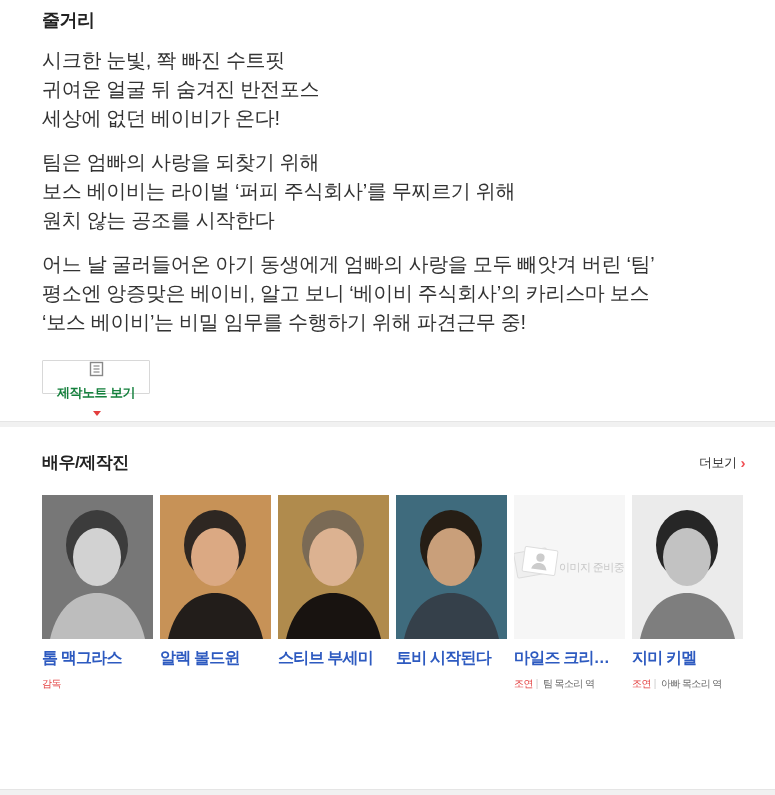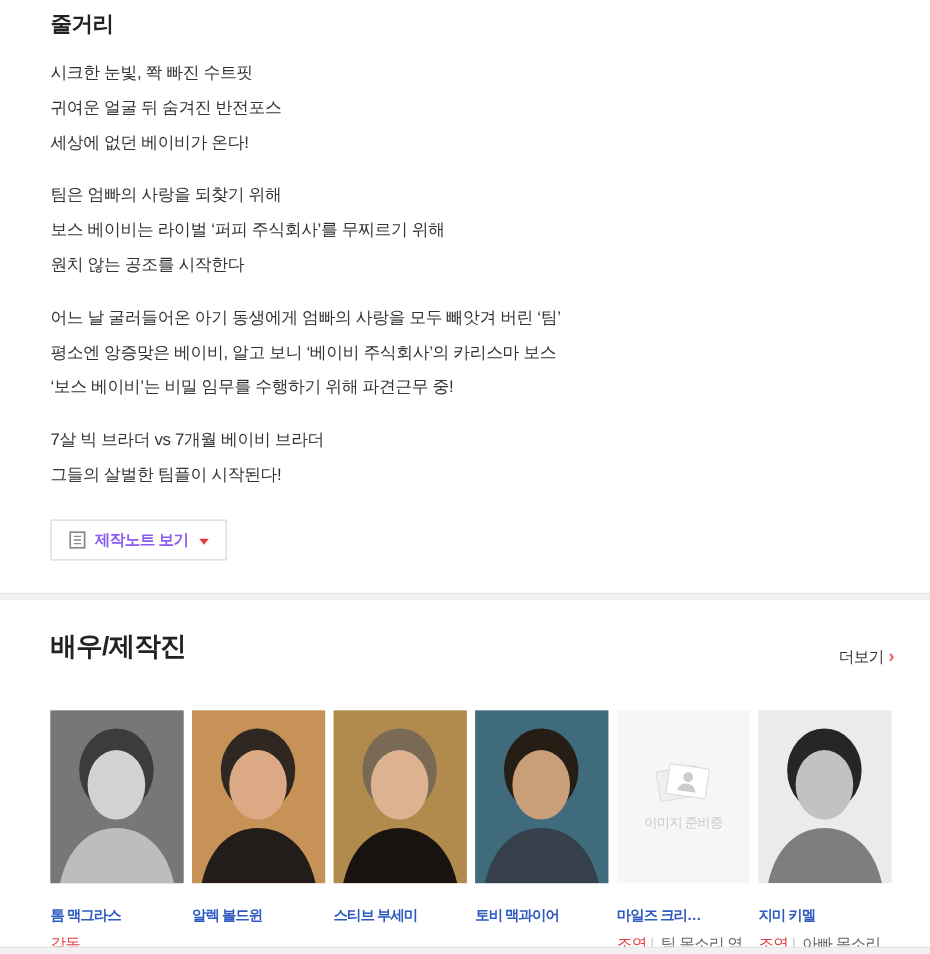--- a/index.html
+++ b/index.html
@@ -11,29 +11,29 @@
   }
   .section { padding-left:42px; padding-right:30px; }
 
   
   .synopsis { padding-top:8px; }
   h2.sec-title {
     font-size:18px; font-weight:700; color:#222; letter-spacing:-0.5px;
     margin-bottom:14px;
   }
   .synopsis-text p {
-    font-size:14px; line-height:29px; color:#333; letter-spacing:-0.3px;
+    font-size:20px; line-height:29px; color:#333; letter-spacing:-0.3px;
     margin:0 0 15px 0;
   }
   .note-btn {
     display:inline-flex; align-items:center; gap:7px;
     margin-top:8px; height:34px; padding:0 14px;
     background:#fff; border:1px solid #d8d8d8; border-radius:1px;
-    font-family:inherit; font-size:13px; font-weight:700; color:#8b5cf6;
-    letter-spacing:-0.5px; cursor:pointer;
+    font-family:inherit; font-size:13px; font-weight:700; color:#15803d;
+    letter-spacing:-0.5px; cursor:pointer;flex-direction:column;
   }
   .doc-icon { display:inline-flex; }
   .caret {
     width:0; height:0; margin-left:2px; margin-top:2px;
     border-left:4px solid transparent; border-right:4px solid transparent;
     border-top:5px solid var(--caret-red,#e33e3e);
   }
 
   
   .divider {
@@ -42,21 +42,21 @@
     margin-top:27px;
   }
   .divider.bottom { position:absolute; left:0; right:0; bottom:0; margin:0; }
 
   
   .cast { padding-top:24px; }
   .cast-header {
     display:flex; align-items:center; justify-content:space-between;
     margin-bottom:21px;
   }
-  .cast-header h2 { margin-bottom:17px; font-size:22px; }
+  .cast-header h2 { margin-bottom:0; font-size:17px; }
   .more {
     font-size:13px; color:#333; text-decoration:none; letter-spacing:-0.5px;
     display:inline-flex; align-items:center; gap:4px; cursor:pointer;
   }
   .more .chev {
     color:var(--more-red,#f05055); font-size:15px; font-weight:700; line-height:1;
   }
   .cards { display:flex; gap:7px; }
   .card { width:111px; flex:0 0 111px; }
   .photo {
@@ -74,43 +74,42 @@
     position:absolute; width:34px; height:26px; background:#fff;
     border:1px solid #ddd; border-radius:2px;
   }
   .ph-frame.back  { left:0;  top:4px; transform:rotate(-10deg); background:#efefef; }
   .ph-frame.front { left:8px; top:2px; transform:rotate(8deg);
     display:flex; align-items:center; justify-content:center; }
   .ph-person { display:block; }
   .ph-text { font-size:11px; color:var(--ph-text,#c8c8c8); letter-spacing:-0.5px; }
 
   .cast-name {
-    margin-top:19px; font-size:12px; font-weight:700;
+    margin-top:9px; font-size:16px; font-weight:700;
     color:var(--name-blue,#2d5ac0); letter-spacing:-0.8px;
     white-space:nowrap; overflow:hidden; cursor:pointer;
   }
   .cast-role {
-    margin-top:5px; font-size:13px; line-height:20px; color:var(--part-gray,#666);
+    margin-top:5px; font-size:10px; line-height:20px; color:var(--part-gray,#666);
     letter-spacing:-0.6px;
   }
   .cast-role .role { color:var(--role-red,#e33e3e); }
   .cast-role .sep { color:var(--sep-gray,#ccc); padding:0 3px; }
 </style>
 </head>
 <body>
 
 <div>
 
   <section class="section synopsis">
     <h2 class="sec-title">줄거리</h2>
     <div class="synopsis-text" id="synopsis-paragraphs">
         <p>시크한 눈빛, 쫙 빠진 수트핏<br>귀여운 얼굴 뒤 숨겨진 반전포스<br>세상에 없던 베이비가 온다!</p>
         <p>팀은 엄빠의 사랑을 되찾기 위해<br>보스 베이비는 라이벌 ‘퍼피 주식회사’를 무찌르기 위해<br>원치 않는 공조를 시작한다</p>
         <p>어느 날 굴러들어온 아기 동생에게 엄빠의 사랑을 모두 빼앗겨 버린 ‘팀’<br>평소엔 앙증맞은 베이비, 알고 보니 ‘베이비 주식회사’의 카리스마 보스<br>‘보스 베이비’는 비밀 임무를 수행하기 위해 파견근무 중!</p>
-        <p>7살 빅 브라더 vs 7개월 베이비 브라더<br>그들의 살벌한 팀플이 시작된다!</p>
       </div>
     <button class="note-btn">
       <span class="doc-icon">
         <svg width="15" height="16" viewBox="0 0 15 16">
           <rect x="1.5" y="1.5" width="12" height="13" fill="none" stroke="#888" stroke-width="1.4"></rect>
           <line x1="4.5" y1="5" x2="10.5" y2="5" stroke="#888" stroke-width="1.2"></line>
           <line x1="4.5" y1="8" x2="10.5" y2="8" stroke="#888" stroke-width="1.2"></line>
           <line x1="4.5" y1="11" x2="10.5" y2="11" stroke="#888" stroke-width="1.2"></line>
         </svg>
       </span>
@@ -172,26 +171,26 @@
         <div class="card">
     <div class="photo" style="--p-bg: #3f6b7d; --p-hair: #261e15; --p-skin: #c99f7a; --p-body: #35404a;">
       <svg viewBox="0 0 111 144" preserveAspectRatio="none">
         <rect width="111" height="144" fill="var(--p-bg)"></rect>
         <ellipse cx="55" cy="50" rx="31" ry="35" fill="var(--p-hair)"></ellipse>
         <ellipse cx="55" cy="62" rx="24" ry="29" fill="var(--p-skin)"></ellipse>
         <path d="M8,144 C16,108 38,98 55,98 C72,98 95,108 103,144 Z" fill="var(--p-body)"></path>
       </svg>
 
     </div>
-    <div class="cast-name">토비 맥과이어</div>
+    <div class="cast-name">토비 시작된다</div>
   </div>
         <div class="card">
     <div class="photo pending">
 
-      <div class="pending-inner" style="display: flex; flex-direction: column; align-items: center; font-family: Liberation Serif, serif;">
+      <div class="pending-inner" style="display: flex; flex-direction: row; align-items: center; font-family: Liberation Serif, serif;">
         <div class="ph-frames">
           <div class="ph-frame back"></div>
           <div class="ph-frame front">
             <svg class="ph-person" width="14" height="14" viewBox="0 0 14 14">
               <circle cx="7" cy="5" r="2.4" fill="#ccc"></circle>
               <path d="M2.5,12 C3.3,9 5,8.2 7,8.2 C9,8.2 10.7,9 11.5,12 Z" fill="#ccc"></path>
             </svg>
           </div>
         </div>
         <div class="ph-text">이미지 준비중</div>

